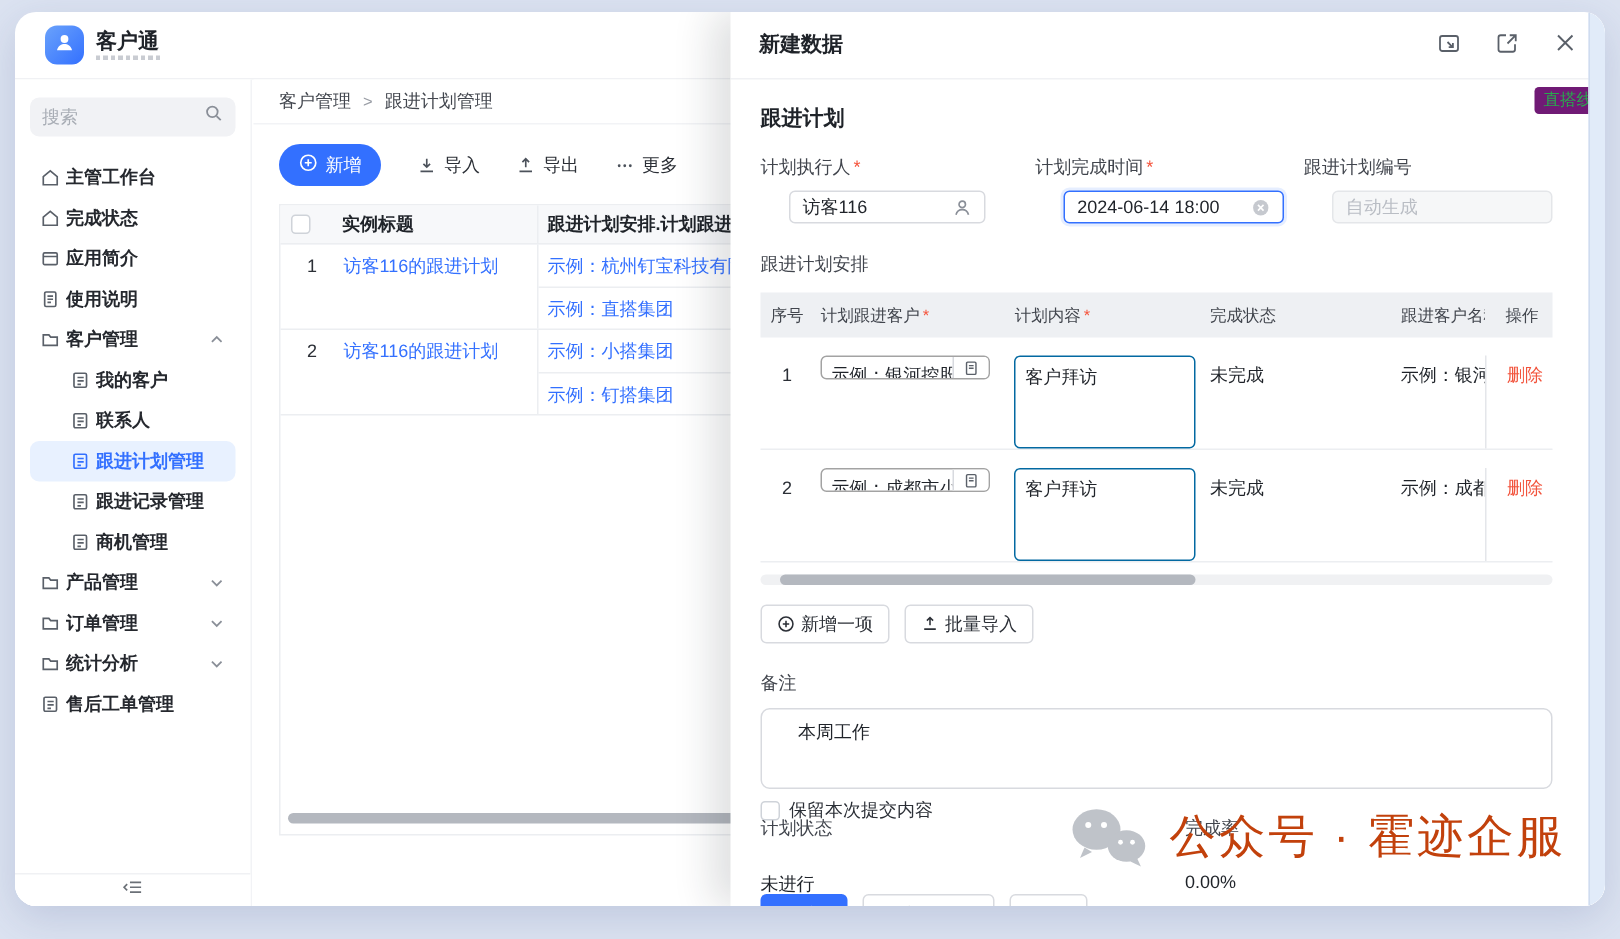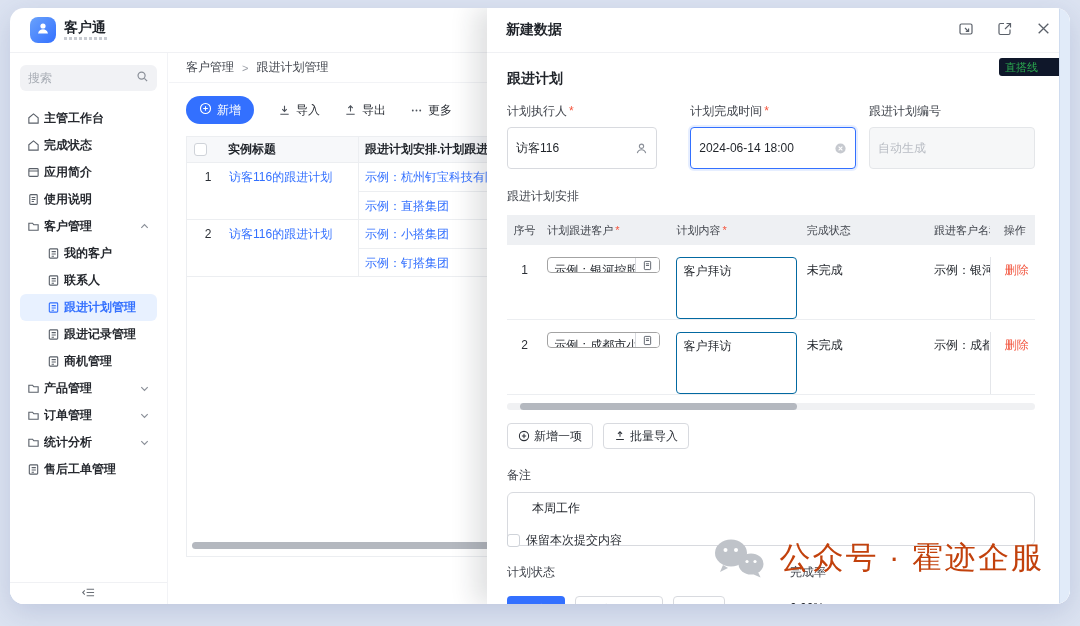--- a/index.html
+++ b/index.html
@@ -66,30 +66,30 @@
 
   
   .drawer { position:absolute; left:477px; top:0; width:583px; height:596px; background:#fff; z-index:5;
             border-radius:0 14px 14px 0; box-shadow:-12px 0 26px rgba(31,35,41,.14); overflow:hidden; }
   .drawer-header { height:45px; border-bottom:1px solid #f0f1f4; display:flex; align-items:center; padding:0 19px; }
   .drawer-title { font-size:14px; font-weight:bold; color:#1f2329; }
   .dh-icons { margin-left:auto; display:flex; gap:23px; color:#5a6069; }
   .dh-icons .icbtn { background:none; border:none; color:#5a6069; display:flex; cursor:pointer; padding:0; }
   .drawer-body { position:absolute; top:46px; left:0; right:0; bottom:0; padding:0 35px 0 20px; }
   .vscroll { position:absolute; right:0; top:0; bottom:0; width:11px; background:#e1ebf9; border-left:1px solid #cfdcef; }
-  .green-tag { position:absolute; right:11px; top:4px; width:60px; overflow:hidden; white-space:nowrap;
-               background:#0f172a; color:#2aa84e; font-size:11px; line-height:18px; padding-left:6px;
+  .green-tag { position:absolute; right:11px; top:4px; width:36px; overflow:hidden; white-space:nowrap;
+               background:#701a75; color:#2aa84e; font-size:11px; line-height:18px; padding-left:6px;
                border-radius:3px 0 0 3px; }
   .section-title { margin-top:16px; font-size:14px; font-weight:bold; color:#1f2329; }
   .form-row { display:flex; margin-top:15px; }
   .fgroup { display:flex; flex-direction:column; }
   .fgroup .flabel { font-size:12px; color:#41454d; margin-bottom:7px; }
   .req { color:#f5543c; margin-left:2px; }
-  .tinput { height:42px; border:1px solid #d8dadf; border-radius:4px; display:flex; align-items:center;
-            padding:0 8px; font-size:12px; color:#1f2329; background:#fff; }
+  .tinput { height:22px; border:1px solid #d8dadf; border-radius:4px; display:flex; align-items:center;
+            padding:0 8px; font-size:12px; color:#1f2329; background:#fff;margin-left:19px; }
   .tinput .val { flex:1; white-space:nowrap; overflow:hidden; }
   .tinput.focused { border-color:#3370ff; box-shadow:0 0 0 2px rgba(51,112,255,.12); }
   .tinput.disabled { background:#f6f7f8; border-color:#e4e6e9; color:#b9bdc4; }
   .sub-label { margin-top:19px; font-size:12px; color:#41454d; }
 
   .subtable { margin-top:10px; border-bottom:1px solid #eceef1; }
   .st-head { display:flex; background:#eef0f3; height:30px; align-items:center; font-size:11px; color:#41454d; }
   .st-c1 { width:36px; text-align:center; }
   .st-c2 { width:132px; padding-left:5px; }
   .st-c3 { width:133px; padding-left:5px; }

